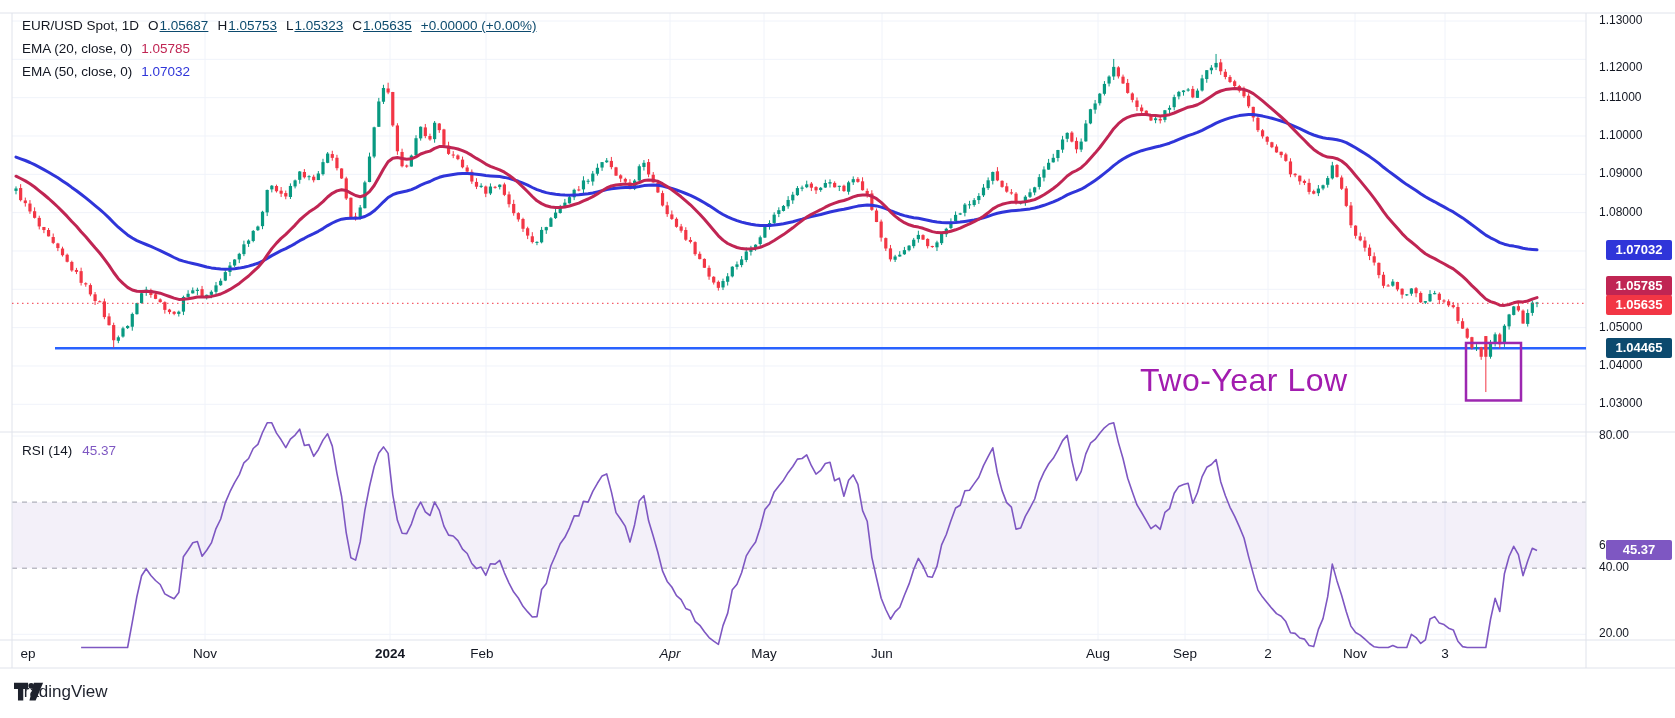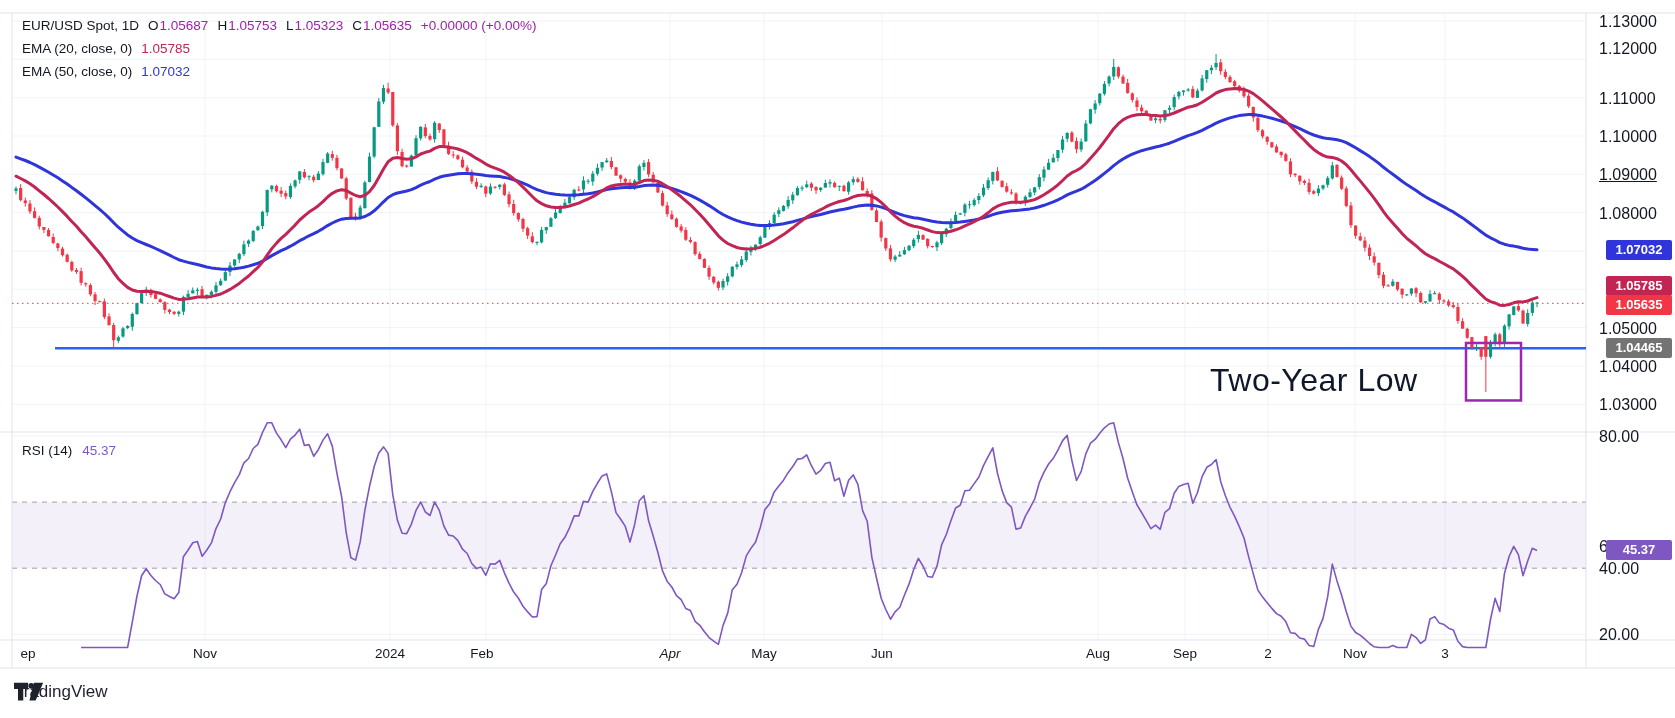--- a/index.html
+++ b/index.html
@@ -3,32 +3,32 @@
 <meta charset="utf-8">
 <style>
   html,body{margin:0;padding:0;background:#fff;}
   #app{position:relative;width:1675px;height:718px;background:#fff;overflow:hidden;
        font-family:"Liberation Sans","DejaVu Sans",sans-serif;color:#131722;}
   svg{position:absolute;left:0;top:0;}
   .legend{position:absolute;left:22px;top:14px;font-size:13.5px;line-height:23px;z-index:5;}
   .legend-row{display:flex;gap:9px;white-space:nowrap;align-items:baseline;}
   .sym{color:#131722;}
   .ohlc-letter{color:#131722;margin-right:1px;}
-  .red{color:#a21caf;}
+  .red{color:#0c4a6e;text-decoration:underline;}
   .ema20v{color:#c02553;}
   .ema50v{color:#2f35d9;}
   .rsi-legend{position:absolute;left:22px;top:443px;font-size:13.5px;z-index:5;display:flex;gap:10px;}
   .rsiv{color:#7e57c2;}
-  .axis-label{position:absolute;left:1599px;width:74px;font-size:16px;color:#131722;}
+  .axis-label{position:absolute;left:1599px;width:74px;font-size:12px;color:#131722;}
   .badge{position:absolute;left:1606px;width:66px;height:20px;border-radius:2px;color:#fff;
          font-size:13px;font-weight:700;text-align:center;line-height:20px;z-index:4;}
   .time-label{position:absolute;top:646px;font-size:13.5px;color:#131722;transform:translateX(-50%);}
-  .time-label.bold{font-weight:400;}
-  .annotation{position:absolute;left:1210px;top:362px;font-size:32px;font-weight:500;
-              color:#0f172a;z-index:3;letter-spacing:.5px;}
+  .time-label.bold{font-weight:700;}
+  .annotation{position:absolute;left:1140px;top:362px;font-size:32px;font-weight:500;
+              color:#a21caf;z-index:3;letter-spacing:.5px;}
   .footer{position:absolute;left:14px;top:682px;display:flex;align-items:center;gap:8px;}
   .brand{font-size:17px;font-weight:500;color:#1e222d;}
 </style>
 </head>
 <body>
 <div id="app">
 
 <svg id="chart-svg" width="1675" height="718" viewBox="0 0 1675 718">
       <line x1="12" y1="404.2999999999995" x2="1586" y2="404.2999999999995" stroke="#f0f3fa" stroke-width="1"></line>
       <line x1="12" y1="365.96999999999946" x2="1586" y2="365.96999999999946" stroke="#f0f3fa" stroke-width="1"></line>
@@ -750,24 +750,24 @@
 
 <div class="rsi-legend">
   <span>RSI (14)</span>
   <span class="rsiv">45.37</span>
 </div>
 
 <div class="annotation">Two-Year Low</div>
 
 <div id="price-axis">
       <div class="axis-label" style="top: 13px;">1.13000</div>
-      <div class="axis-label" style="top: 40px;">1.12000</div>
+      <div class="axis-label" style="top: 60px;">1.12000</div>
       <div class="axis-label" style="top: 89.66px;">1.11000</div>
       <div class="axis-label" style="top: 127.99px;">1.10000</div>
-      <div class="axis-label" style="top: 166.32px; text-decoration: underline;">1.09000</div>
+      <div class="axis-label" style="top: 166.32px;">1.09000</div>
       <div class="axis-label" style="top: 204.65px;">1.08000</div>
       <div class="axis-label" style="top: 319.64px;">1.05000</div>
       <div class="axis-label" style="top: 357.97px;">1.04000</div>
       <div class="axis-label" style="top: 396.3px;">1.03000</div>
       <div class="axis-label" style="top: 428px;">80.00</div>
       <div class="axis-label" style="top: 494.1px; margin-top: 44px;">60.00</div>
       <div class="axis-label" style="top: 560.2px;">40.00</div>
       <div class="axis-label" style="top: 626.3px;">20.00</div>
     </div>
 <div id="time-axis">
@@ -790,16 +790,16 @@
     <path d="M0 0 H16 V7 H10.5 V20 H4.5 V7 H0 Z" fill="#1e222d"></path>
     <circle cx="19.5" cy="3.5" r="3.2" fill="#1e222d"></circle>
     <path d="M22.5 0 H33 L24.5 20 H17.5 Z" fill="#1e222d"></path>
   </svg>
   <span class="brand">TradingView</span>
 </div>
 
 <div class="badge" style="top: 239.753px; background: rgb(47, 53, 217);">1.07032</div>
     <div class="badge" style="top: 275.551px; background: rgb(192, 37, 83);">1.05785</div>
     <div class="badge" style="top: 295.3px; background: rgb(242, 54, 69);">1.05635</div>
-    <div class="badge" style="top: 338.147px; background: #737373; text-align: center;">1.04465</div>
+    <div class="badge" style="top: 338.147px; background: #0c4a6e; text-align: center;">1.04465</div>
     <div class="badge" style="top: 540.452px; background: rgb(126, 87, 194);">45.37</div>
 
 </div>
 
 </body></html>

